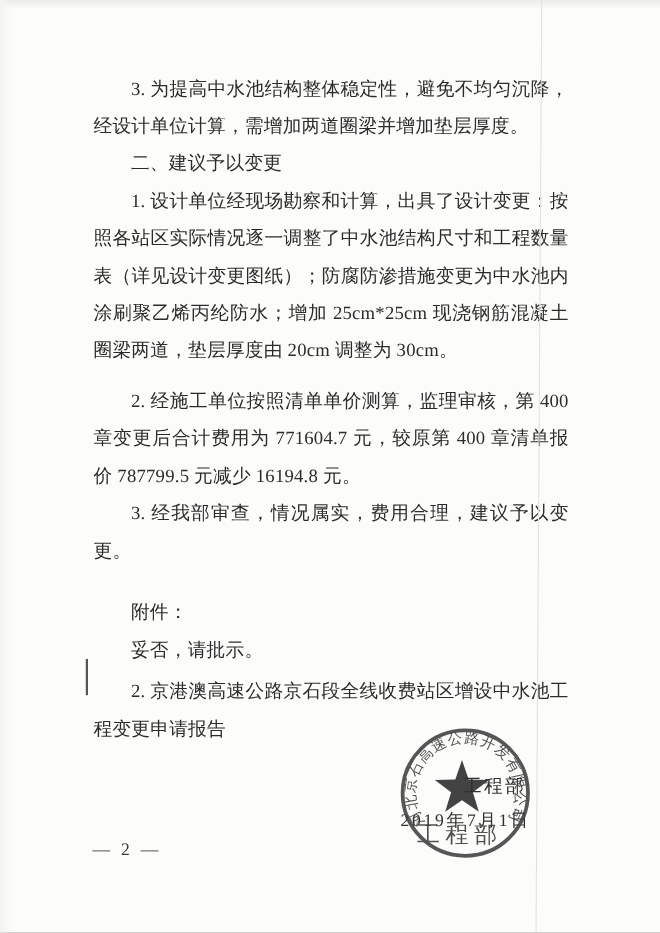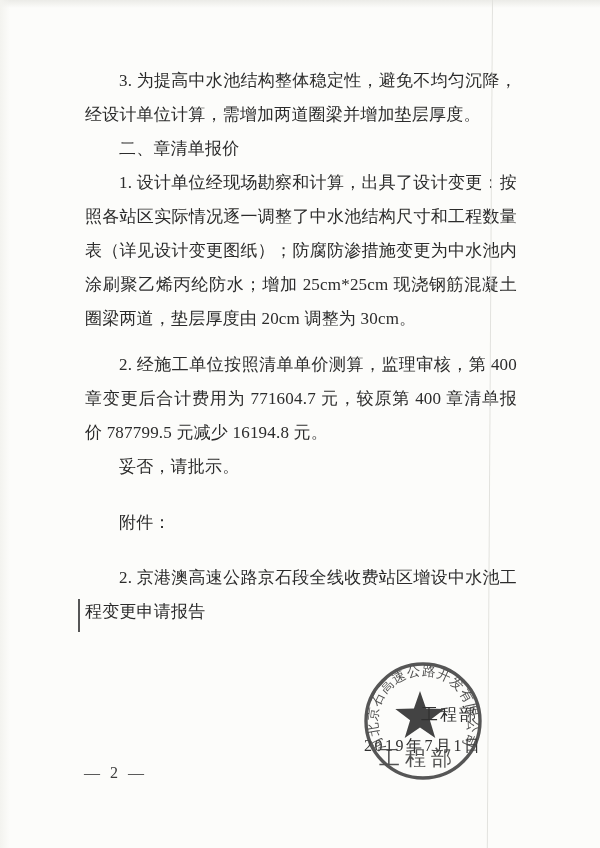--- a/index.html
+++ b/index.html
@@ -23,21 +23,21 @@
     pointer-events:none;
   }
   .content{
     position:absolute;left:85px;top:64px;width:432px;
     font-size:17px;line-height:34px;text-align:justify;
     letter-spacing:0.2px;
   }
   .para{margin:0;text-indent:2em;}
   .p-cost{margin-top:12px;}
   .attach-label{margin-top:22px;}
-  .att-2{margin-top:21px;}
+  .att-2{margin-top:4px;}
   .sig-dept{
     position:absolute;left:421px;top:703px;
     font-size:17px;letter-spacing:2px;white-space:nowrap;color:#303030;
   }
   .sig-date{
     position:absolute;left:364px;top:736px;
     font-size:16px;letter-spacing:2.5px;white-space:nowrap;color:#303030;
   }
   .page-number{
     position:absolute;left:84px;top:764px;
@@ -58,25 +58,26 @@
     background:#383838;opacity:0.85;
   }
 </style>
 </head>
 <body>
 
 <div class="page">
 
   <div class="content">
     <p class="para">3. 为提高中水池结构整体稳定性，避免不均匀沉降，经设计单位计算，需增加两道圈梁并增加垫层厚度。</p>
-    <p class="para">二、章清单报价</p>
+    <p class="para">二、建议予以变更</p>
     <p class="para">1. 设计单位经现场勘察和计算，出具了设计变更：按照各站区实际情况逐一调整了中水池结构尺寸和工程数量表（详见设计变更图纸）；防腐防渗措施变更为中水池内涂刷聚乙烯丙纶防水；增加 25cm*25cm 现浇钢筋混凝土圈梁两道，垫层厚度由 20cm 调整为 30cm。</p>
     <p class="para p-cost">2. 经施工单位按照清单单价测算，监理审核，第 400 章变更后合计费用为 771604.7 元，较原第 400 章清单报价 787799.5 元减少 16194.8 元。</p>
+    <p class="para">3. 经我部审查，情况属实，费用合理，建议予以变更。</p>
+    <p class="para attach-label">附件：</p>
     <p class="para">妥否，请批示。</p>
-    <p class="para attach-label">附件：</p>
     <p class="para att-2">2. 京港澳高速公路京石段全线收费站区增设中水池工程变更申请报告</p>
   </div>
 
   <div class="sig-dept">工程部</div>
   <div class="sig-date">2019年7月1日</div>
 
   <svg class="stamp" viewBox="0 0 124 124" aria-hidden="true">
     <defs>
       <path id="sealArc" d="M 25 87 A 45.8 45.8 0 1 1 99 87" fill="none"></path>
     </defs>

